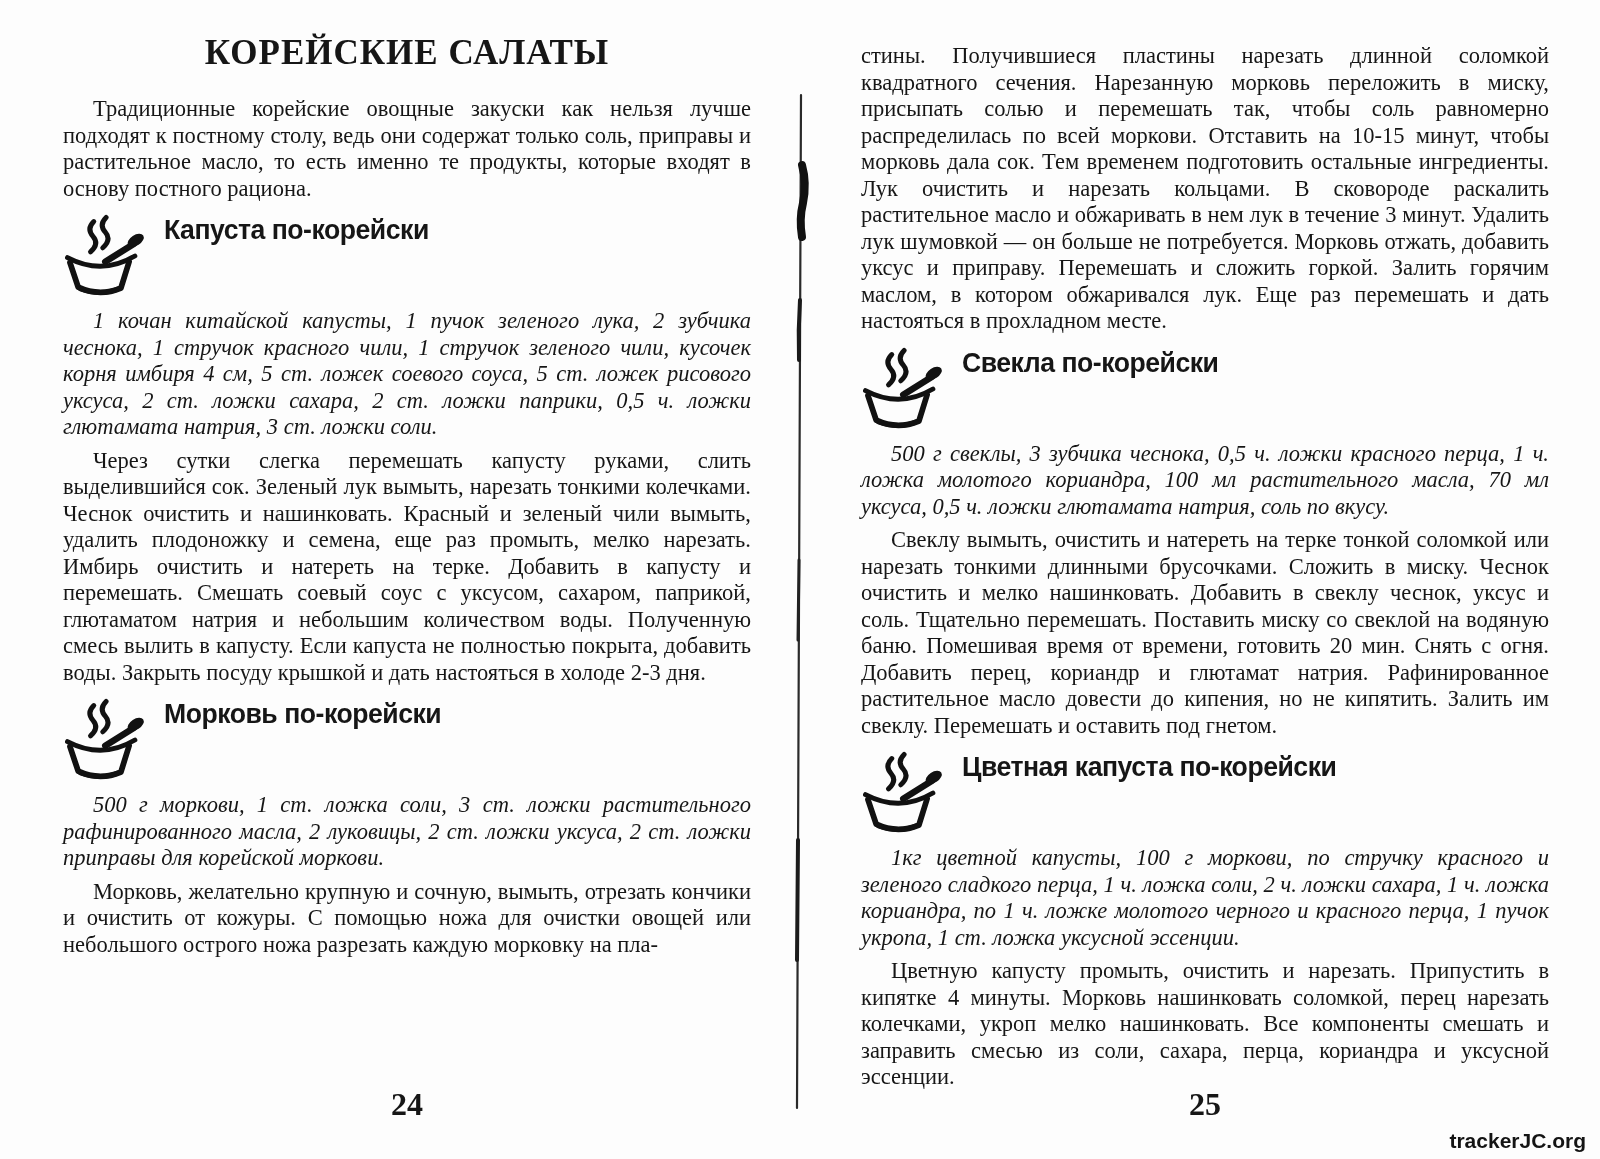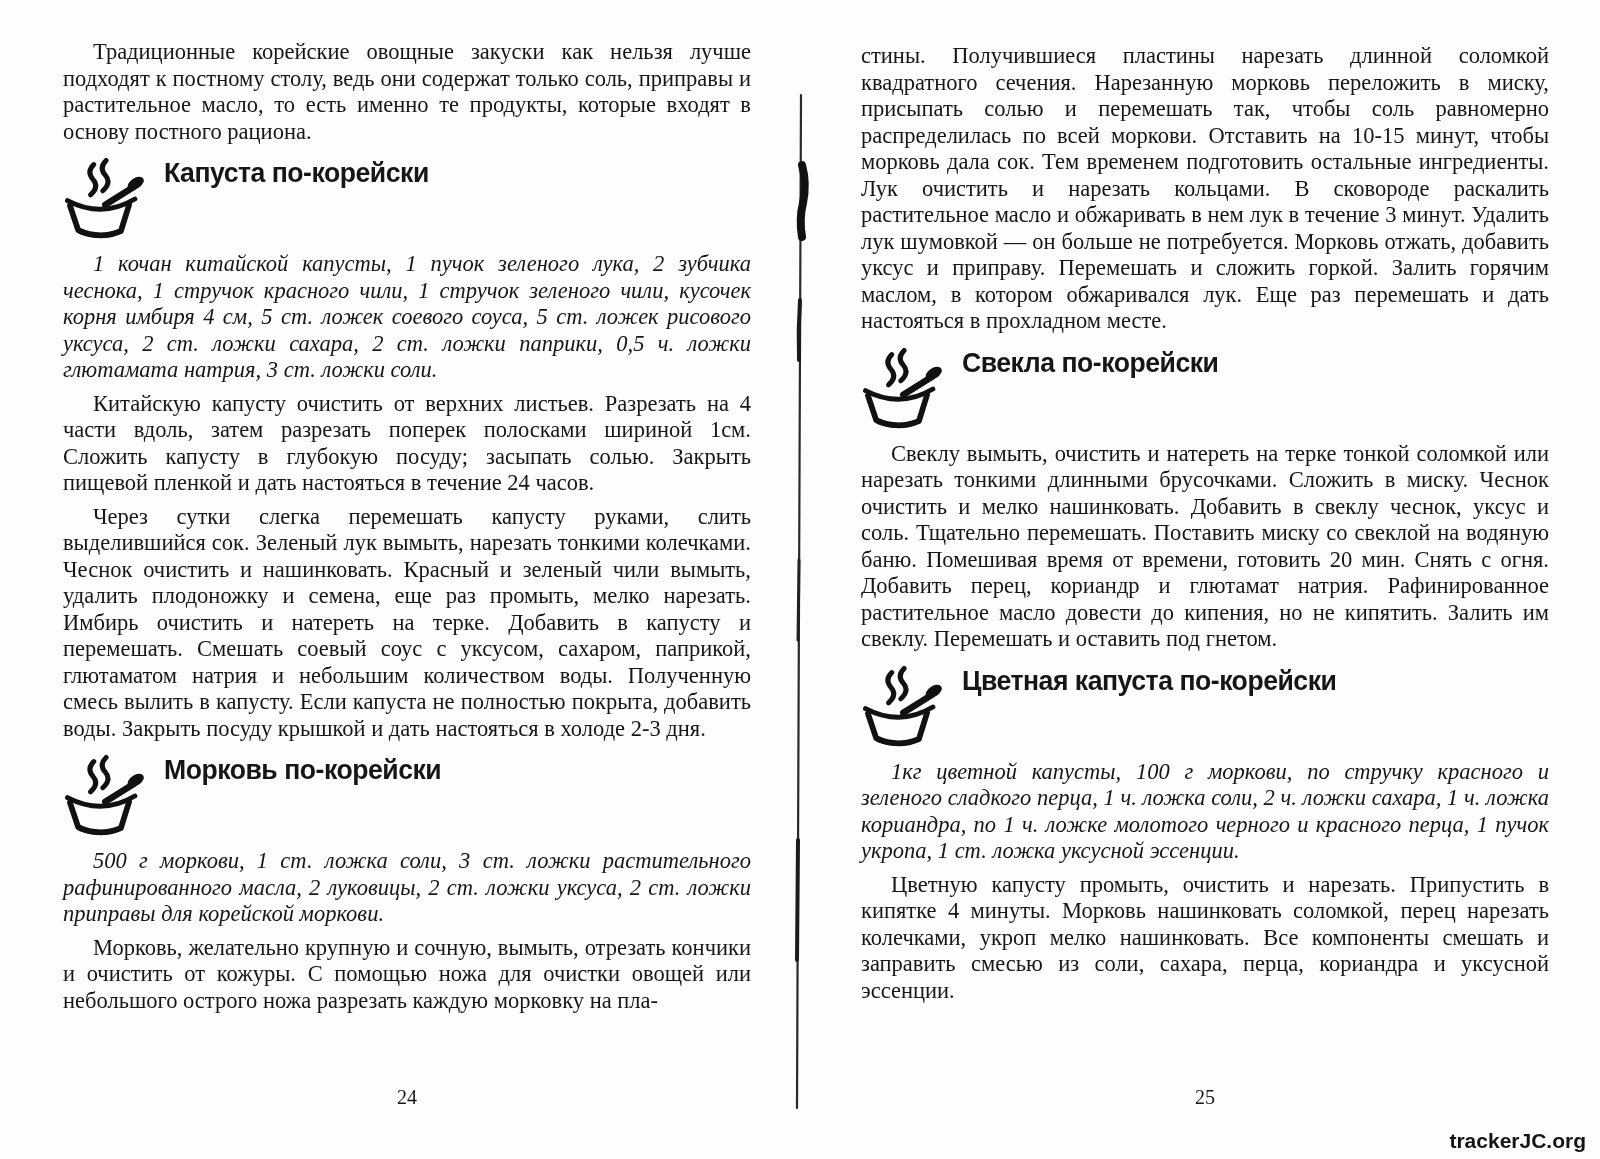--- a/index.html
+++ b/index.html
@@ -30,21 +30,21 @@
   .bowl{width:92px;height:84px;flex:0 0 auto;}
   h2.rtitle{
     font-family:"Liberation Sans","DejaVu Sans",sans-serif;
     font-weight:bold;font-size:28px;letter-spacing:-0.5px;
     margin:0 0 10px 0;white-space:nowrap;
     display:inline-block;transform:scaleX(0.95);transform-origin:left bottom;
   }
 
   .pageno{
     position:absolute;top:1086px;width:702px;text-align:center;
-    font-size:20px;font-weight:normal;
+    font-size:32px;font-weight:bold;
   }
   #pn-left{left:56px;}
   #pn-right{left:854px;}
 
   #gutter{position:absolute;left:0;top:0;pointer-events:none;}
 
   .watermark{
     position:absolute;right:14px;bottom:6px;
     font-family:"Liberation Sans","DejaVu Sans",sans-serif;
     font-weight:bold;font-size:21px;color:#141414;margin-left:40px;
@@ -62,31 +62,31 @@
       <path d="M60 57 L95 35" stroke-width="8"></path>
       <ellipse cx="97" cy="31" rx="11" ry="6.5" transform="rotate(-33 97 31)" fill="#111" stroke="none"></ellipse>
       <path d="M14 52 q42 22 82 -2" stroke-width="6"></path>
       <path d="M17 58 l10 30 q26 12 52 1 l10 -32" stroke-width="7"></path>
       <path d="M30 90 q25 9 46 0" stroke-width="6"></path>
     </g>
   </defs>
 </svg>
 
 <div class="page" id="page-left">
+  <h1 class="chapter">КОРЕЙСКИЕ САЛАТЫ</h1>
   <p>Традиционные корейские овощные закуски как нельзя лучше подходят к постному столу, ведь они содержат только соль, приправы и растительное масло, то есть именно те продукты, которые входят в основу постного рациона.</p>
 
   <div>
     <div class="recipe-head">
       <svg class="bowl" viewBox="0 0 112 100">
           <use href="#bowl-shape"></use>
         </svg>
       <h2 class="rtitle">Капуста по-корейски</h2>
     </div>
     <p class="ing">1 кочан китайской капусты, 1 пучок зеленого лука, 2 зубчика чеснока, 1 стручок красного чили, 1 стручок зеленого чили, кусочек корня имбиря 4 см, 5 ст. ложек соевого соуса, 5 ст. ложек рисового уксуса, 2 ст. ложки сахара, 2 ст. ложки паприки, 0,5 ч. ложки глютамата натрия, 3 ст. ложки соли.</p>
-    <p>Китайскую капусту очистить от верхних листьев. Разрезать на 4 части вдоль, затем разрезать поперек полосками шириной 1см. Сложить капусту в глубокую посуду; засыпать солью. Закрыть пищевой пленкой и дать настояться в течение 24 часов.</p>
     <p>Через сутки слегка перемешать капусту руками, слить выделившийся сок. Зеленый лук вымыть, нарезать тонкими колечками. Чеснок очистить и нашинковать. Красный и зеленый чили вымыть, удалить плодоножку и семена, еще раз промыть, мелко нарезать. Имбирь очистить и натереть на терке. Добавить в капусту и перемешать. Смешать соевый соус с уксусом, сахаром, паприкой, глютаматом натрия и небольшим количеством воды. Полученную смесь вылить в капусту. Если капуста не полностью покрыта, добавить воды. Закрыть посуду крышкой и дать настояться в холоде 2-3 дня.</p>
   </div>
 
   <div>
     <div class="recipe-head">
       <svg class="bowl" viewBox="0 0 112 100">
           <use href="#bowl-shape"></use>
         </svg>
       <h2 class="rtitle">Морковь по-корейски</h2>
     </div>
@@ -98,20 +98,21 @@
 <div class="page" id="page-right">
   <p class="noindent">стины. Получившиеся пластины нарезать длинной соломкой квадратного сечения. Нарезанную морковь переложить в миску, присыпать солью и перемешать так, чтобы соль равномерно распределилась по всей моркови. Отставить на 10-15 минут, чтобы морковь дала сок. Тем временем подготовить остальные ингредиенты. Лук очистить и нарезать кольцами. В сковороде раскалить растительное масло и обжаривать в нем лук в течение 3 минут. Удалить лук шумовкой — он больше не потребуется. Морковь отжать, добавить уксус и приправу. Перемешать и сложить горкой. Залить горячим маслом, в котором обжаривался лук. Еще раз перемешать и дать настояться в прохладном месте.</p>
 
   <div>
     <div class="recipe-head">
       <svg class="bowl" viewBox="0 0 112 100">
           <use href="#bowl-shape"></use>
         </svg>
       <h2 class="rtitle">Свекла по-корейски</h2>
     </div>
+    <p class="ing">500 г свеклы, 3 зубчика чеснока, 0,5 ч. ложки красного перца, 1 ч. ложка молотого кориандра, 100 мл растительного масла, 70 мл уксуса, 0,5 ч. ложки глютамата натрия, соль по вкусу.</p>
     <p>Свеклу вымыть, очистить и натереть на терке тонкой соломкой или нарезать тонкими длинными брусочками. Сложить в миску. Чеснок очистить и мелко нашинковать. Добавить в свеклу чеснок, уксус и соль. Тщательно перемешать. Поставить миску со свеклой на водяную баню. Помешивая время от времени, готовить 20 мин. Снять с огня. Добавить перец, кориандр и глютамат натрия. Рафинированное растительное масло довести до кипения, но не кипятить. Залить им свеклу. Перемешать и оставить под гнетом.</p>
   </div>
 
   <div>
     <div class="recipe-head">
       <svg class="bowl" viewBox="0 0 112 100">
           <use href="#bowl-shape"></use>
         </svg>
       <h2 class="rtitle">Цветная капуста по-корейски</h2>
     </div>

